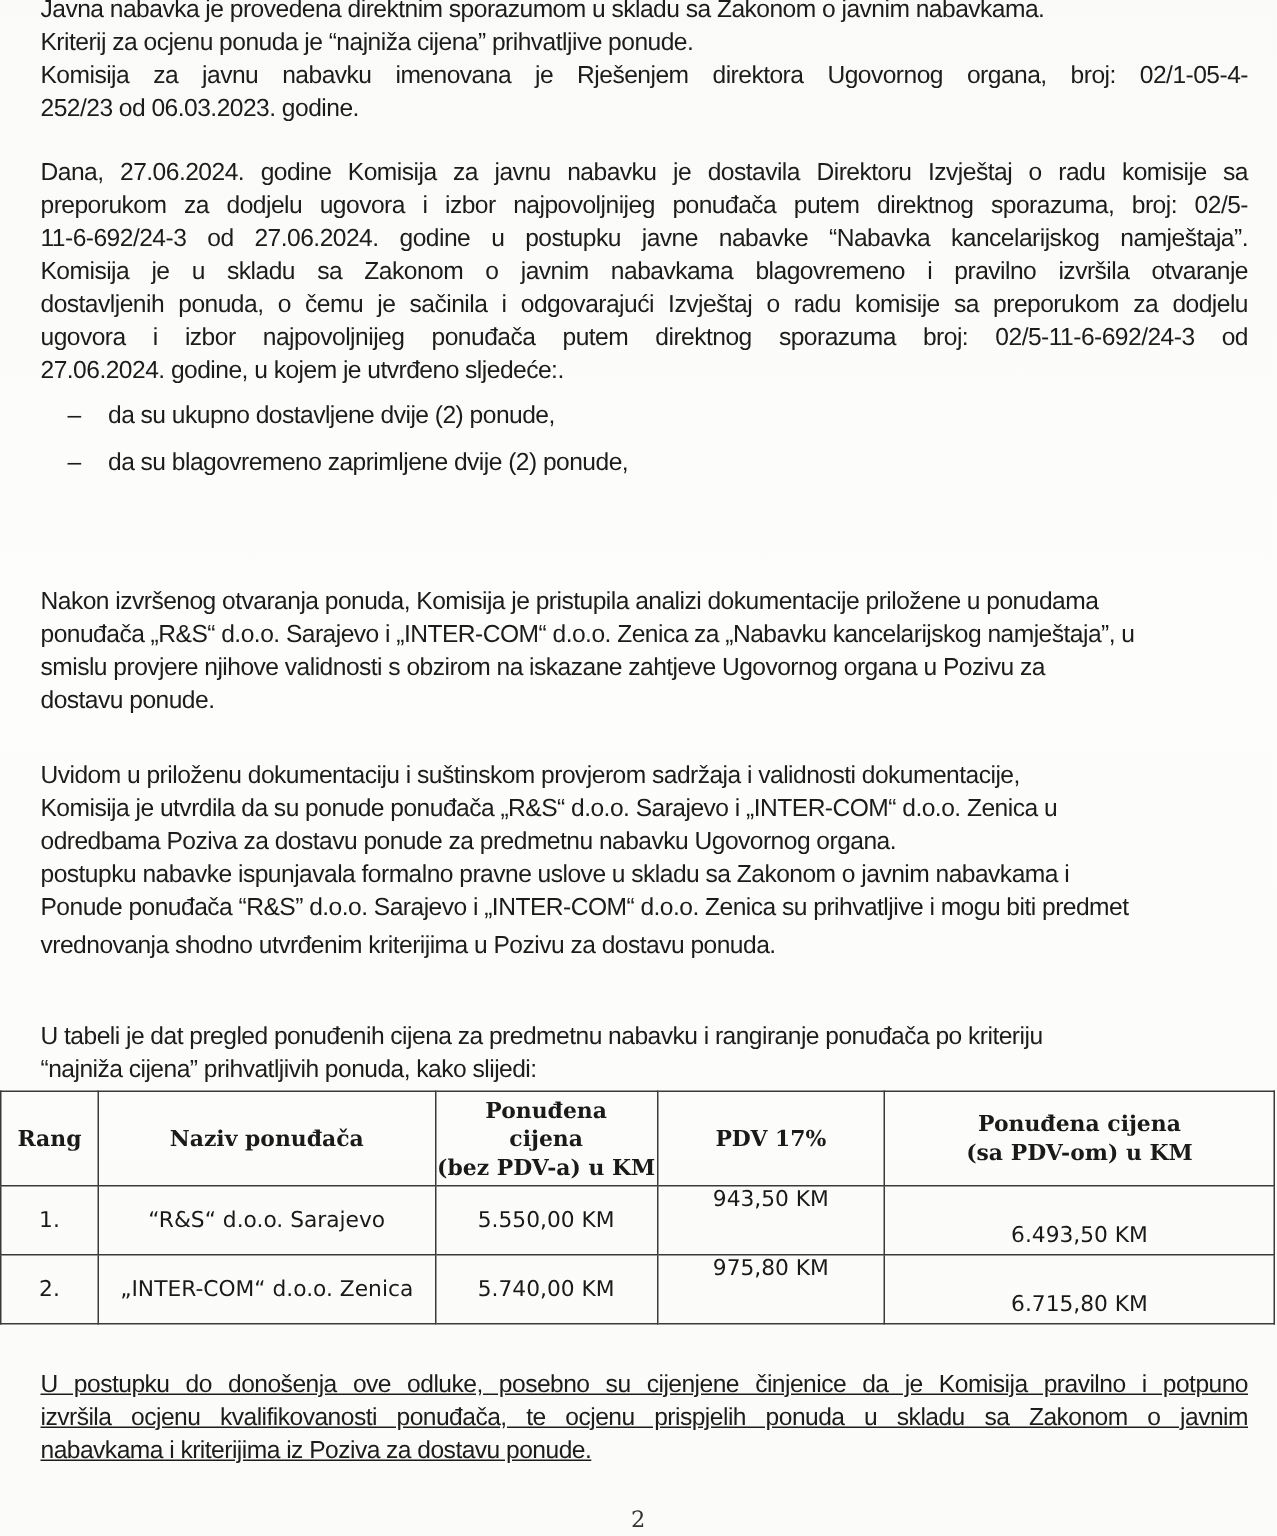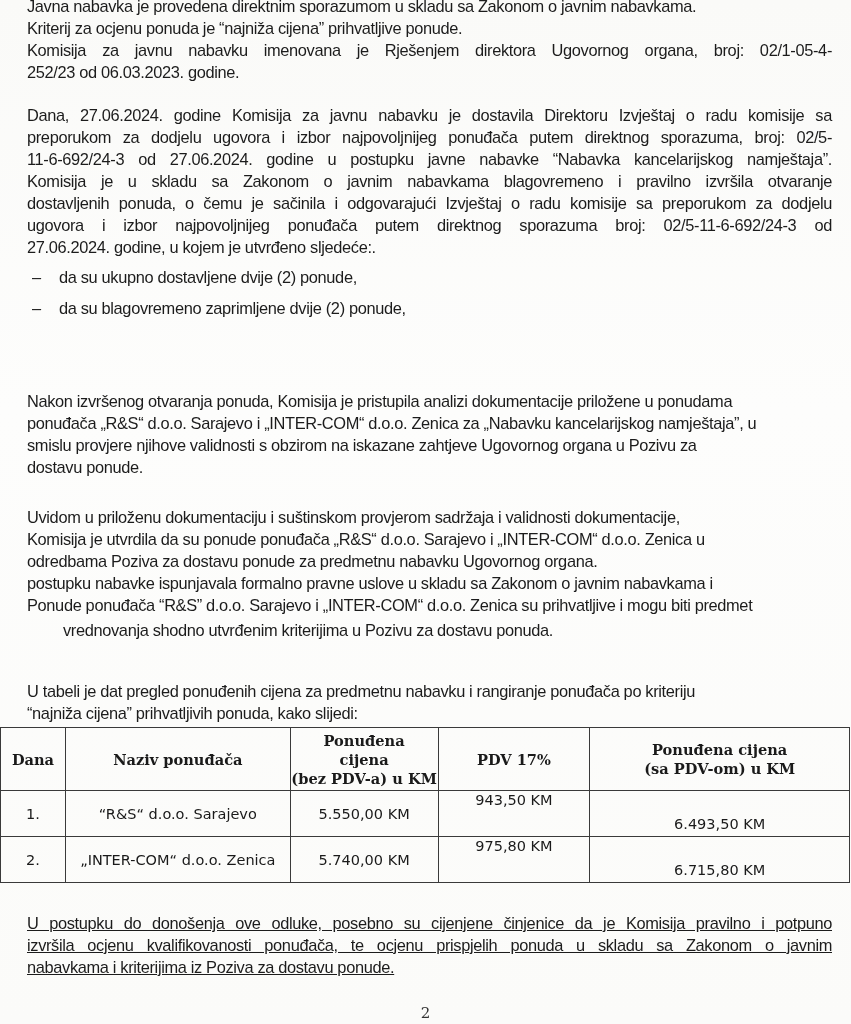--- a/index.html
+++ b/index.html
@@ -38,21 +38,21 @@
       display: block;
       white-space: nowrap;
     }
     .para .line.just {
       text-align: justify;
       text-align-last: justify;
       white-space: normal;
     }
     #p-top { top: -5px; }
     #p-dana { top: 104px; }
-    #p-list { top: 266px; left: 32px; }
+    #p-list { top: 266px; left: 45px; }
     #p-nakon { top: 390px; }
     #p-uvidom { top: 506px; }
     #p-tabeli { top: 660px; margin-top: 20px; }
     #p-postupku { top: 912px; text-decoration: underline; }
 
     .list-item {
       display: block;
       height: 31px;
       white-space: nowrap;
     }
@@ -146,39 +146,39 @@
     <span class="line" style="display: block; width: max-content;">smislu provjere njihove validnosti s obzirom na iskazane zahtjeve Ugovornog organa u Pozivu za</span>
     <span class="line" style="display: block; width: max-content;">dostavu ponude.</span>
   </div>
 
   <div class="para" id="p-uvidom">
     <span class="line" style="display: block; width: max-content;">Uvidom u priloženu dokumentaciju i suštinskom provjerom sadržaja i validnosti dokumentacije,</span>
     <span class="line" style="display: block; width: max-content;">Komisija je utvrdila da su ponude ponuđača „R&amp;S“ d.o.o. Sarajevo i „INTER-COM“ d.o.o. Zenica u</span>
     <span class="line" style="display: block; width: max-content;">odredbama Poziva za dostavu ponude za predmetnu nabavku Ugovornog organa.</span>
     <span class="line" style="display: block; width: max-content;">postupku nabavke ispunjavala formalno pravne uslove u skladu sa Zakonom o javnim nabavkama i</span>
     <span class="line" style="display: block; width: max-content;">Ponude ponuđača “R&amp;S” d.o.o. Sarajevo i „INTER-COM“ d.o.o. Zenica su prihvatljive i mogu biti predmet</span>
-    <span class="line" style="margin-top: 3px; display: block; width: max-content; margin-left: 36px;">vrednovanja shodno utvrđenim kriterijima u Pozivu za dostavu ponuda.</span>
+    <span class="line" style="margin-top: 3px; display: block; width: max-content;">vrednovanja shodno utvrđenim kriterijima u Pozivu za dostavu ponuda.</span>
   </div>
 
   <div class="para" id="p-tabeli">
     <span class="line" style="display: block; width: max-content;">U tabeli je dat pregled ponuđenih cijena za predmetnu nabavku i rangiranje ponuđača po kriteriju</span>
     <span class="line" style="display: block; width: max-content;">“najniža cijena” prihvatljivih ponuda, kako slijedi:</span>
   </div>
 
   <table class="offer-table">
     <colgroup>
       <col class="c1">
         <col class="c2">
         <col class="c3">
         <col class="c4">
         <col class="c5">
     </colgroup>
     <thead>
       <tr>
-        <th>Dana</th>
+        <th>Rang</th>
         <th>Naziv ponuđača</th>
         <th>
           <span>Ponuđena</span><br>
           <span>cijena</span><br>
           <span>(bez PDV-a) u KM</span>
         </th>
         <th>PDV 17%</th>
         <th>
           <span>Ponuđena cijena</span><br>
           <span>(sa PDV-om) u KM</span>

